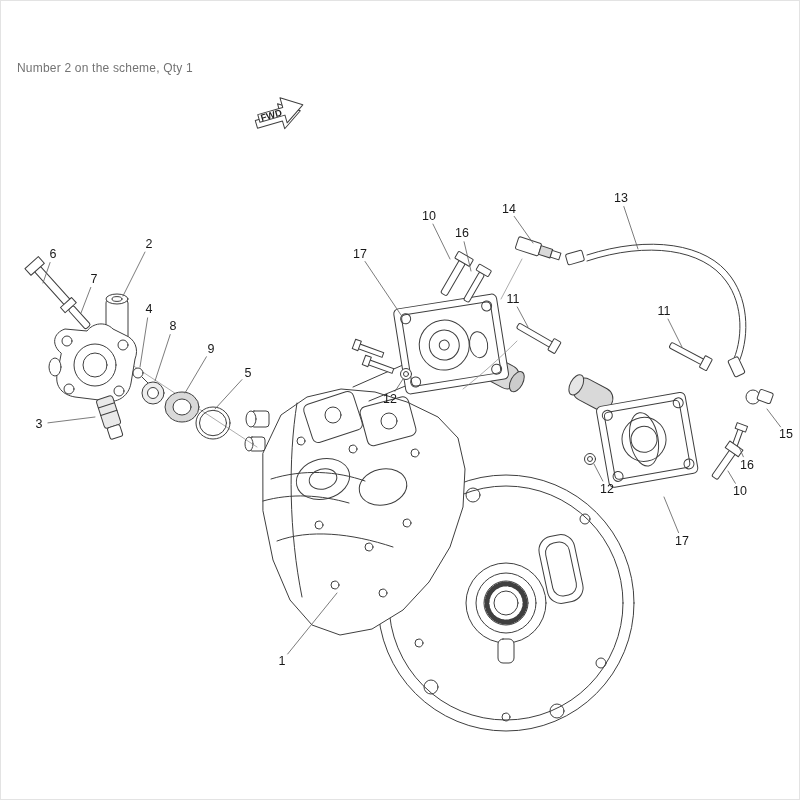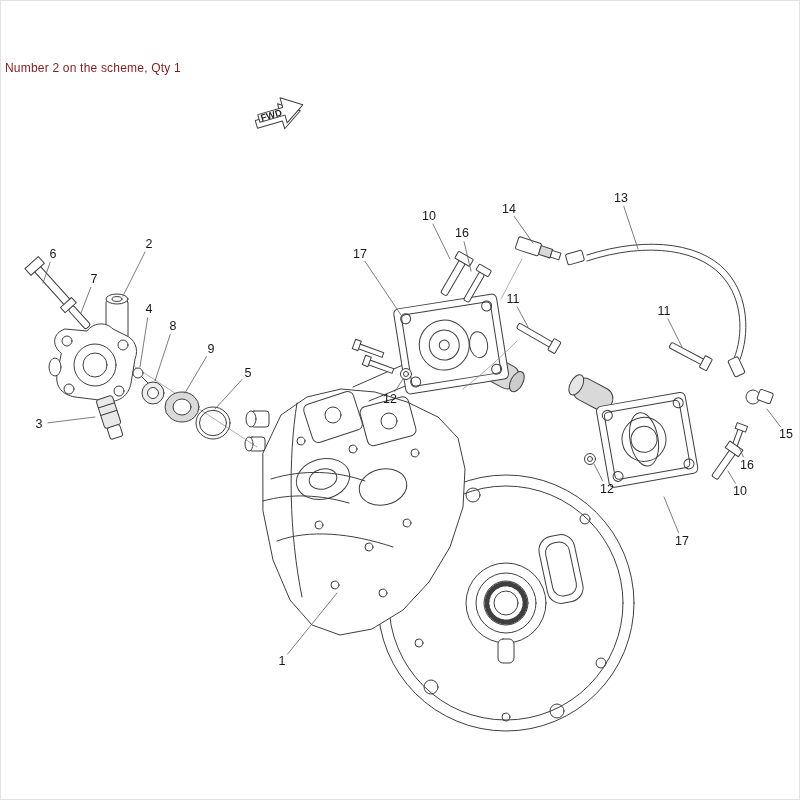--- a/index.html
+++ b/index.html
@@ -7,23 +7,23 @@
     position: relative;
     width: 800px; height: 800px;
     box-sizing: border-box;
     border: 1px solid #e3e3e3;
     background: #ffffff;
     font-family: "Liberation Sans", sans-serif;
     overflow: hidden;
   }
   .note {
     position: absolute;
-    left: 4px; top: 60px;
+    left: 16px; top: 60px;
     font-size: 12px;
-    color: #7f1d1d;
+    color: #737373;
     letter-spacing: 0.2px;
   }
   #diagram-svg {
     position: absolute; inset: 0;
     width: 800px; height: 800px;
     stroke: #3f3f3f;
     stroke-width: 1;
     fill: none;
     stroke-linejoin: round;
     stroke-linecap: round;

